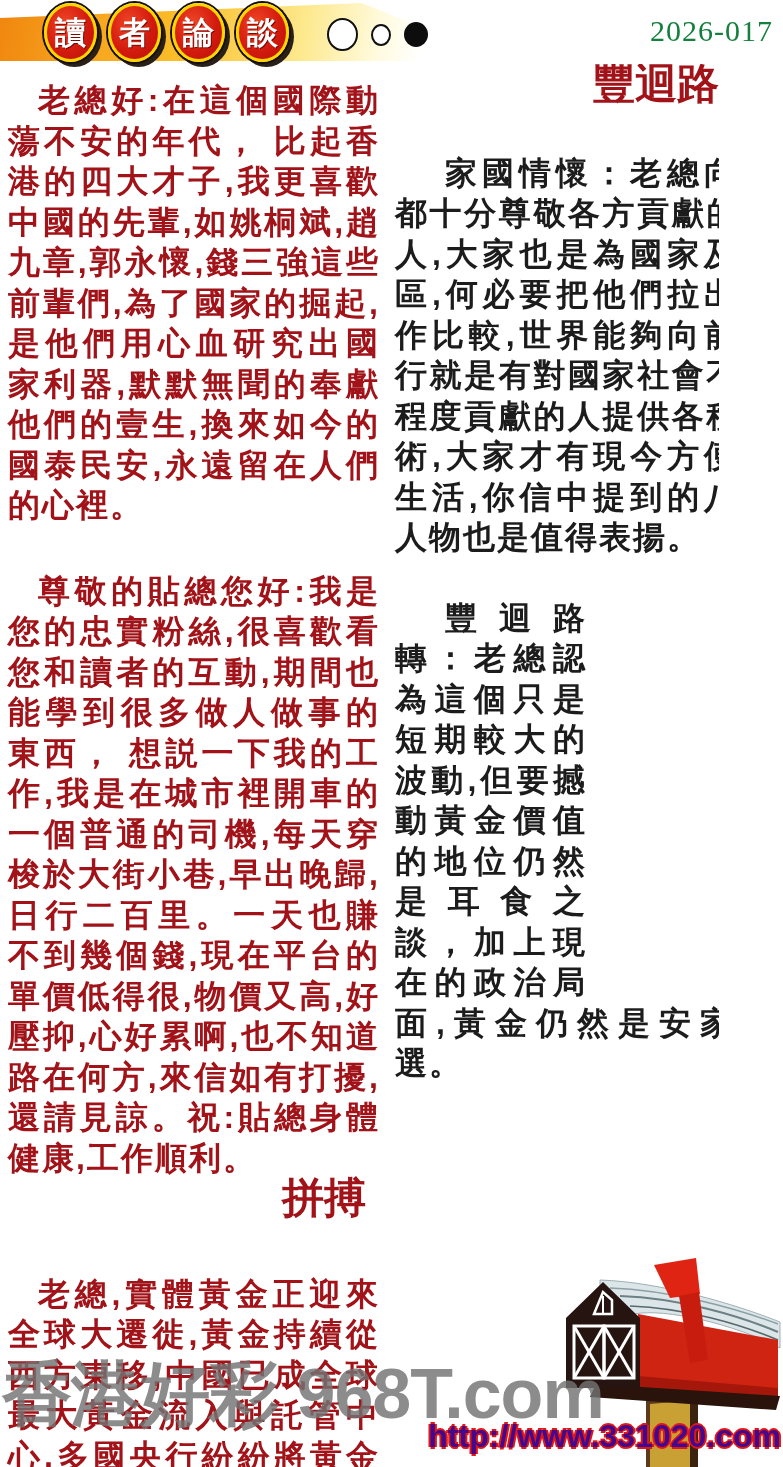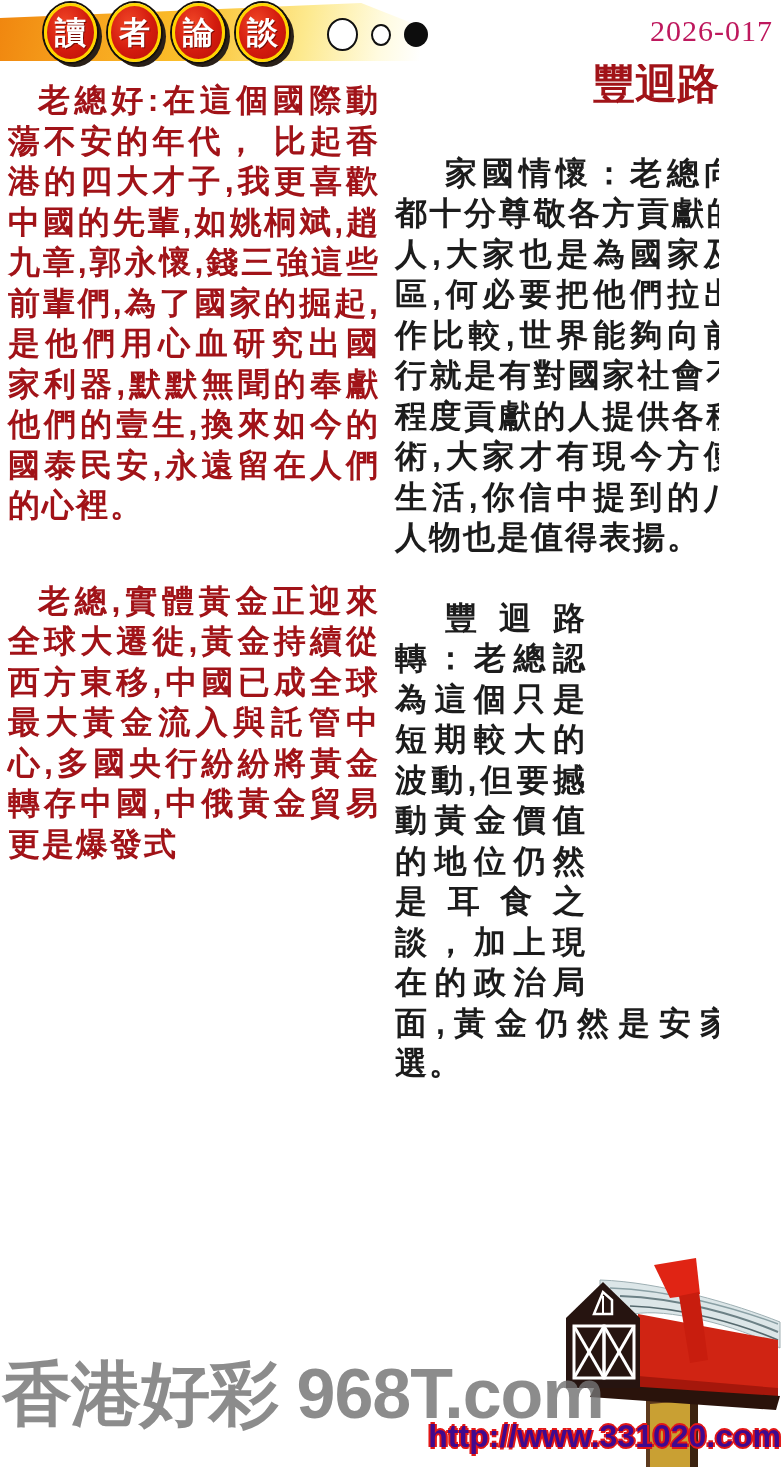--- a/index.html
+++ b/index.html
@@ -27,21 +27,21 @@
     text-shadow:1px 1px 0 #7a0a05;
   }
   .dots{position:absolute;left:327px;top:18px;display:flex;align-items:center;gap:13px;z-index:2;}
   .dot{box-sizing:border-box;border-radius:50%;}
   .dot-lg{width:31px;height:33px;border:2px solid #111;background:#fff;}
   .dot-sm{width:20px;height:22px;border:2px solid #111;background:#fff;}
   .dot-filled{width:24px;height:25px;background:#0d0d0d;}
   .issue{
     position:absolute;right:10px;top:14px;z-index:2;
     font-family:"Liberation Serif","DejaVu Serif",serif;
-    font-size:30px;color:#be185d;letter-spacing:1px;margin-left:25px;
+    font-size:30px;color:#15803d;letter-spacing:1px;margin-left:25px;
   }
 
   
   .columns{position:absolute;top:64px;left:0;width:719px;height:1403px;overflow:hidden;}
   .col{position:absolute;top:0;}
   .col-left{left:8px;width:372px;}
   .col-right{left:395px;width:380px;}
   .para{
     margin:0;font-size:32px;line-height:40.5px;font-weight:bold;
     text-align:justify;letter-spacing:2px;
@@ -94,20 +94,22 @@
       <span class="dot dot-sm"></span>
       <span class="dot dot-filled"></span>
     </div>
     <div class="issue">2026-017</div>
   </header>
 
   <main class="columns">
 
     <section class="col col-left">
       <p class="para red ind-l mt-first">老總好:在這個國際動蕩不安的年代， 比起香港的四大才子,我更喜歡中國的先輩,如姚桐斌,趙九章,郭永懷,錢三強這些前輩們,為了國家的掘起,是他們用心血研究出國家利器,默默無聞的奉獻他們的壹生,換來如今的國泰民安,永遠留在人們的心裡。</p>
+      <p class="para red ind-l mt-para">尊敬的貼總您好:我是您的忠實粉絲,很喜歡看您和讀者的互動,期間也能學到很多做人做事的東西， 想説一下我的工作,我是在城市裡開車的一個普通的司機,每天穿梭於大街小巷,早出晚歸,日行二百里。一天也賺不到幾個錢,現在平台的單價低得很,物價又高,好壓抑,心好累啊,也不知道路在何方,來信如有打擾,還請見諒。祝:貼總身體健康,工作順利。</p>
+      <p class="sig red">拼搏</p>
       <p class="para red ind-l mt-para-lg">老總,實體黃金正迎來全球大遷徙,黃金持續從西方東移,中國已成全球最大黃金流入與託管中心,多國央行紛紛將黃金轉存中國,中俄黃金貿易更是爆發式</p>
     </section>
 
     <section class="col col-right">
       <p class="sig red">豐迴路轉</p>
       <p class="para black ind-r mt-reply">家國情懷：老總向來都十分尊敬各方貢獻的偉人,大家也是為國家及地區,何必要把他們拉出來作比較,世界能夠向前運行就是有對國家社會不同程度貢獻的人提供各種技術,大家才有現今方便的生活,你信中提到的八位人物也是值得表揚。</p>
       <p class="para black ind-r mt-last"><span class="mb-spacer"></span><span>豐迴路轉：老總認為這個只是短期較大的波動,但要撼動黃金價值的地位仍然是耳食之談，加上現在的政治局面,黃金仍然是安家之選。</span></p>
     </section>
 
   </main>

